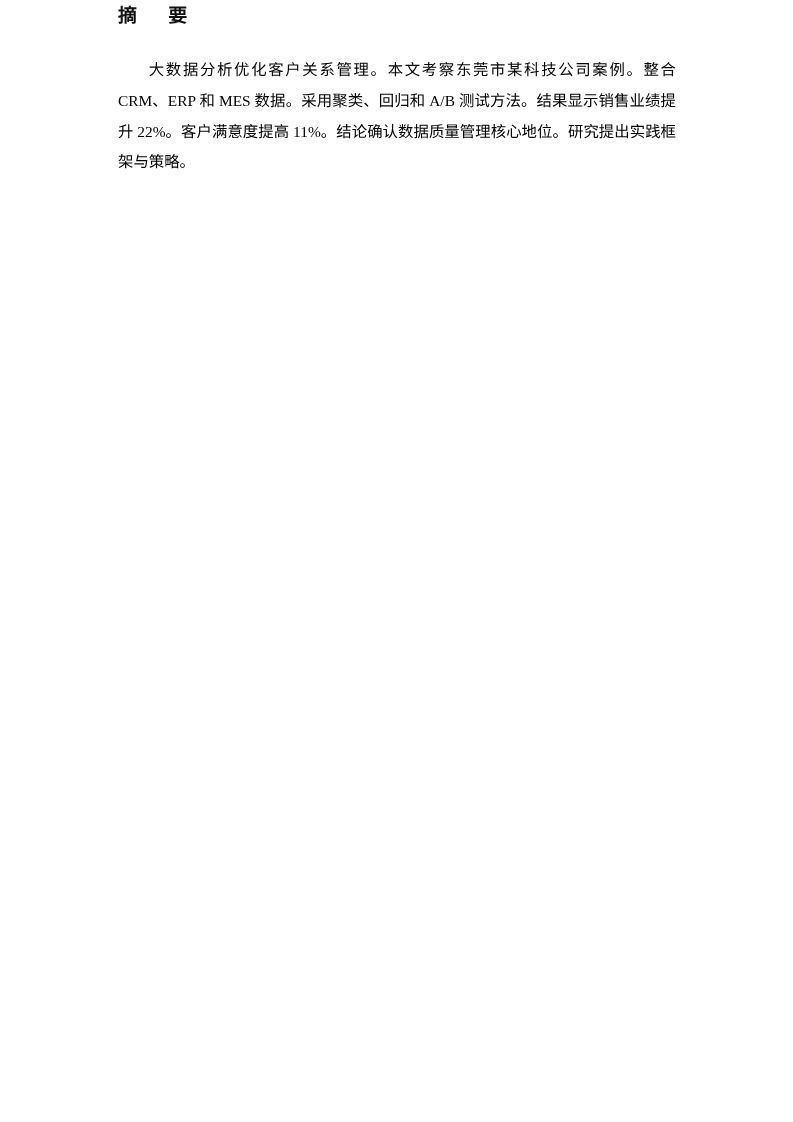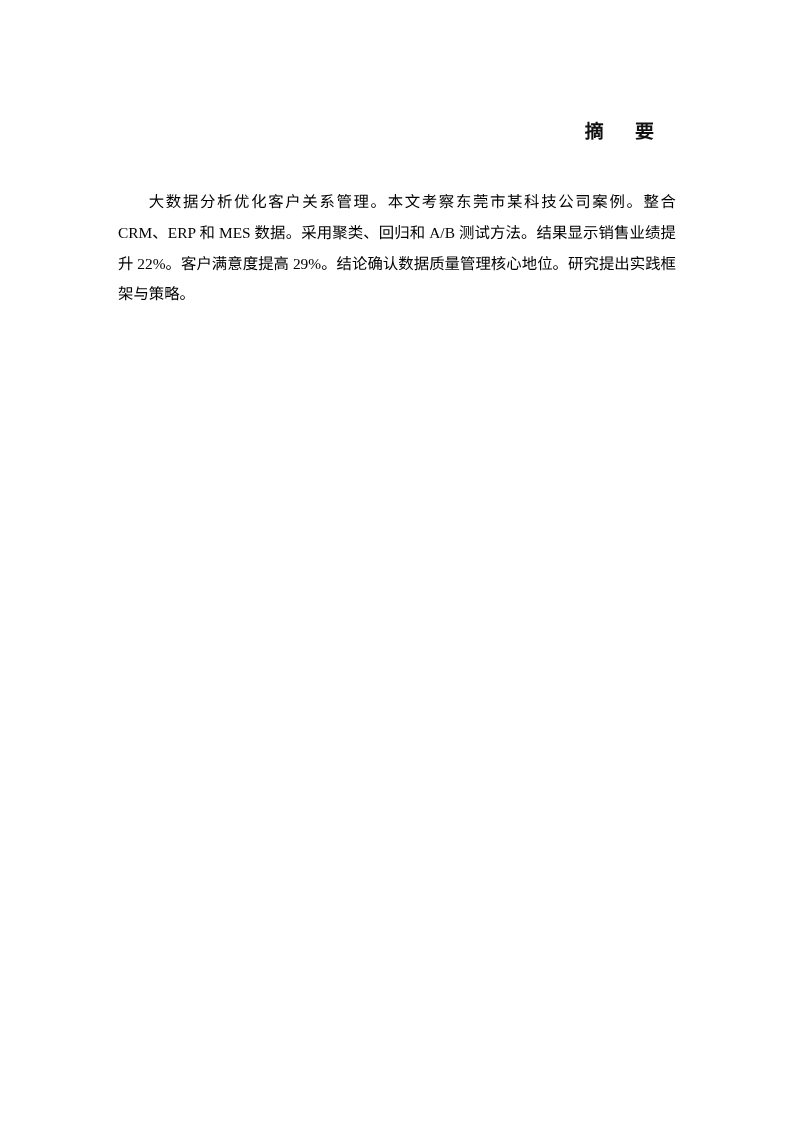--- a/index.html
+++ b/index.html
@@ -21,23 +21,22 @@
     background: #ffffff;
     box-sizing: border-box;
   }
   .content {
     position: absolute;
     left: 118px;
     top: 0;
     width: 558px;
   }
   .doc-title {
-    margin: 16px;
-    padding-top: 100px;
-    text-align: right;
+    margin: 0;
+    text-align: left;
     font-family: "Liberation Sans", "DejaVu Sans", sans-serif;
     font-size: 19px;
     font-weight: bold;
     letter-spacing: 0.32em;
     color: #111111;
   }
   .abstract-body {
     margin: 0;
     padding-top: 28px;
     font-size: 15.4px;
@@ -48,15 +47,15 @@
     color: #000000;
     font-family: "Liberation Serif", "DejaVu Serif", serif;
   }
 </style>
 </head>
 <body>
 
 <div class="page">
   <div class="content">
     <h1 class="doc-title">摘　要</h1>
-    <p class="abstract-body">大数据分析优化客户关系管理。本文考察东莞市某科技公司案例。整合 CRM、ERP 和 MES 数据。采用聚类、回归和 A/B 测试方法。结果显示销售业绩提升 22%。客户满意度提高 29%。结论确认数据质量管理核心地位。研究提出实践框架与策略。</p>
+    <p class="abstract-body">大数据分析优化客户关系管理。本文考察东莞市某科技公司案例。整合 CRM、ERP 和 MES 数据。采用聚类、回归和 A/B 测试方法。结果显示销售业绩提升 22%。客户满意度提高 11%。结论确认数据质量管理核心地位。研究提出实践框架与策略。</p>
   </div>
 </div>
 
 </body></html>

